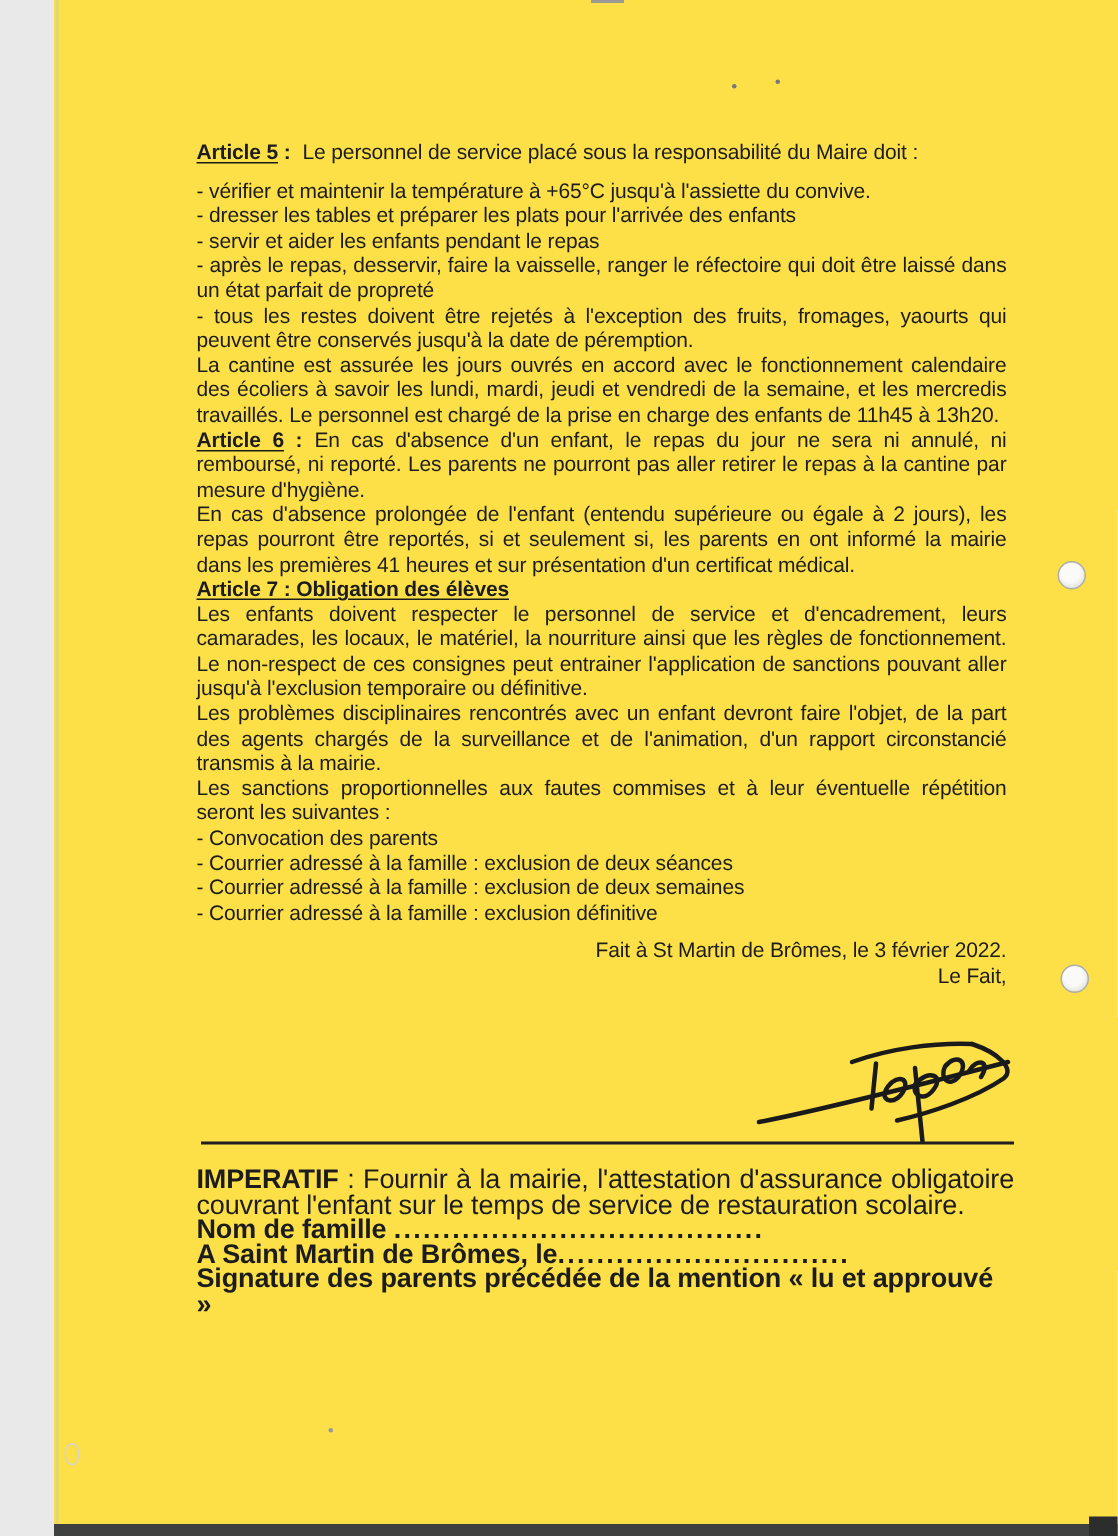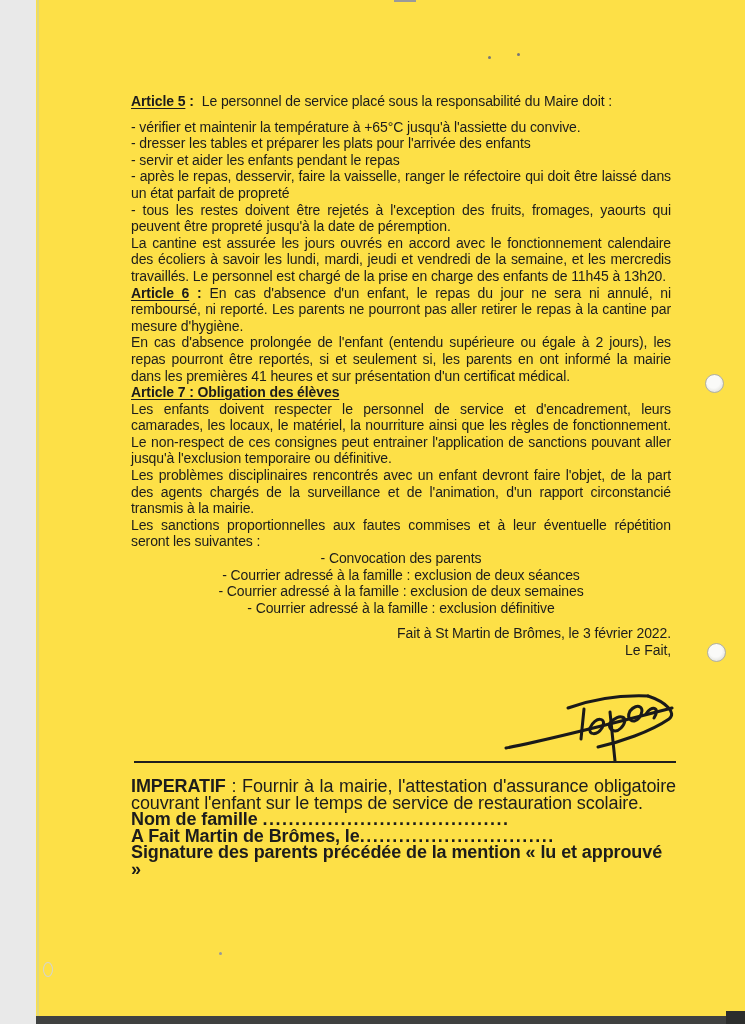--- a/index.html
+++ b/index.html
@@ -30,21 +30,21 @@
   }
   .content p{margin:0;text-align:justify;}
   .art-title{font-weight:bold;text-decoration:underline;text-underline-offset:2px;}
   .art-sep{font-weight:bold;}
   .intro-gap{display:inline-block;width:8px;}
   .list{margin-top:9px;}
   .list p{text-align:justify;}
   .para-cantine{margin-top:12px;}
   .para-gap{margin-top:13px;}
   .h7{margin:13px 0 0 0;font-weight:bold;text-decoration:underline;text-underline-offset:2px;text-align:left;}
-  .sanctions p{text-align:center;}
+  .sanctions p{text-align:left;}
   .closing{margin-top:9px;margin-left:253px;}
   .closing p{text-align:right;}
 
   .signature{position:absolute;left:462px;top:684px;width:186px;height:84px;}
   .signature svg{width:100%;height:100%;}
 
   .rule{position:absolute;left:98px;top:761px;width:542px;height:0;border-top:2px solid #1f1f1f;}
 
   .footer{position:absolute;left:95px;top:778px;width:545px;font-size:18px;line-height:16.6px;letter-spacing:-0.1px;}
   .footer p{margin:0;}
@@ -72,21 +72,21 @@
 
   <div class="content">
 
     <p><span class="art-title">Article 5</span><span class="art-sep"> :</span><span class="intro-gap"></span><span>Le personnel de service placé sous la responsabilité du Maire doit :</span></p>
 
     <div class="list">
       <p>- vérifier et maintenir la température à +65°C jusqu'à l'assiette du convive.</p>
       <p>- dresser les tables et préparer les plats pour l'arrivée des enfants</p>
       <p>- servir et aider les enfants pendant le repas</p>
       <p>- après le repas, desservir, faire la vaisselle, ranger le réfectoire qui doit être laissé dans un état parfait de propreté</p>
-      <p>- tous les restes doivent être rejetés à l'exception des fruits, fromages, yaourts qui peuvent être propreté jusqu'à la date de péremption.</p>
+      <p>- tous les restes doivent être rejetés à l'exception des fruits, fromages, yaourts qui peuvent être conservés jusqu'à la date de péremption.</p>
     </div>
 
     <p class="para-cantine">La cantine est assurée les jours ouvrés en accord avec le fonctionnement  calendaire des écoliers à savoir les lundi, mardi, jeudi et vendredi de la semaine, et les mercredis travaillés. Le personnel est chargé de la prise en charge des enfants de 11h45 à 13h20.</p>
 
     <p class="para-gap"><span class="art-title">Article 6</span><span class="art-sep"> :</span><span class="intro-gap"></span><span>En cas d'absence d'un enfant, le repas du jour ne sera ni annulé, ni remboursé, ni reporté. Les parents ne pourront pas aller retirer le repas à la cantine par mesure d'hygiène.</span></p>
     <p>En cas d'absence prolongée de l'enfant (entendu supérieure ou égale à 2 jours), les repas pourront être reportés, si et seulement si, les parents en ont informé la mairie dans les premières 41 heures et sur présentation d'un certificat médical.</p>
 
     <p class="h7">Article 7 : Obligation des élèves</p>
     <p>Les enfants doivent respecter le personnel de service et d'encadrement, leurs camarades, les locaux, le matériel, la nourriture ainsi que les règles de fonctionnement. Le non-respect de ces consignes peut entrainer l'application de sanctions pouvant aller jusqu'à l'exclusion temporaire ou définitive.</p>
     <p>Les problèmes disciplinaires rencontrés avec un enfant devront faire l'objet, de la part des agents chargés de la surveillance et de l'animation, d'un rapport circonstancié transmis à la mairie.</p>
@@ -121,21 +121,21 @@
     </svg>
   </div>
 
   <div class="rule"></div>
 
   <div class="footer">
     <p class="imperatif"><span class="label">IMPERATIF</span><span> : Fournir à la mairie, l'attestation d'assurance obligatoire couvrant l'enfant sur le temps de service de restauration scolaire.</span></p>
 
     <p class="fill-line"><span>Nom de famille </span><span class="dots">......................................</span></p>
 
-    <p class="fill-line line2"><span>A Fait Martin de Brômes, le</span><span class="dots">..............................</span></p>
+    <p class="fill-line line2"><span>A Saint Martin de Brômes, le</span><span class="dots">..............................</span></p>
 
     <p class="sig-parents">Signature des parents précédée de la mention « lu et approuvé »</p>
   </div>
 
   <div class="bottom-bar"></div>
   <div class="bottom-bar-right"></div>
 
 </div>
 
 </body></html>

